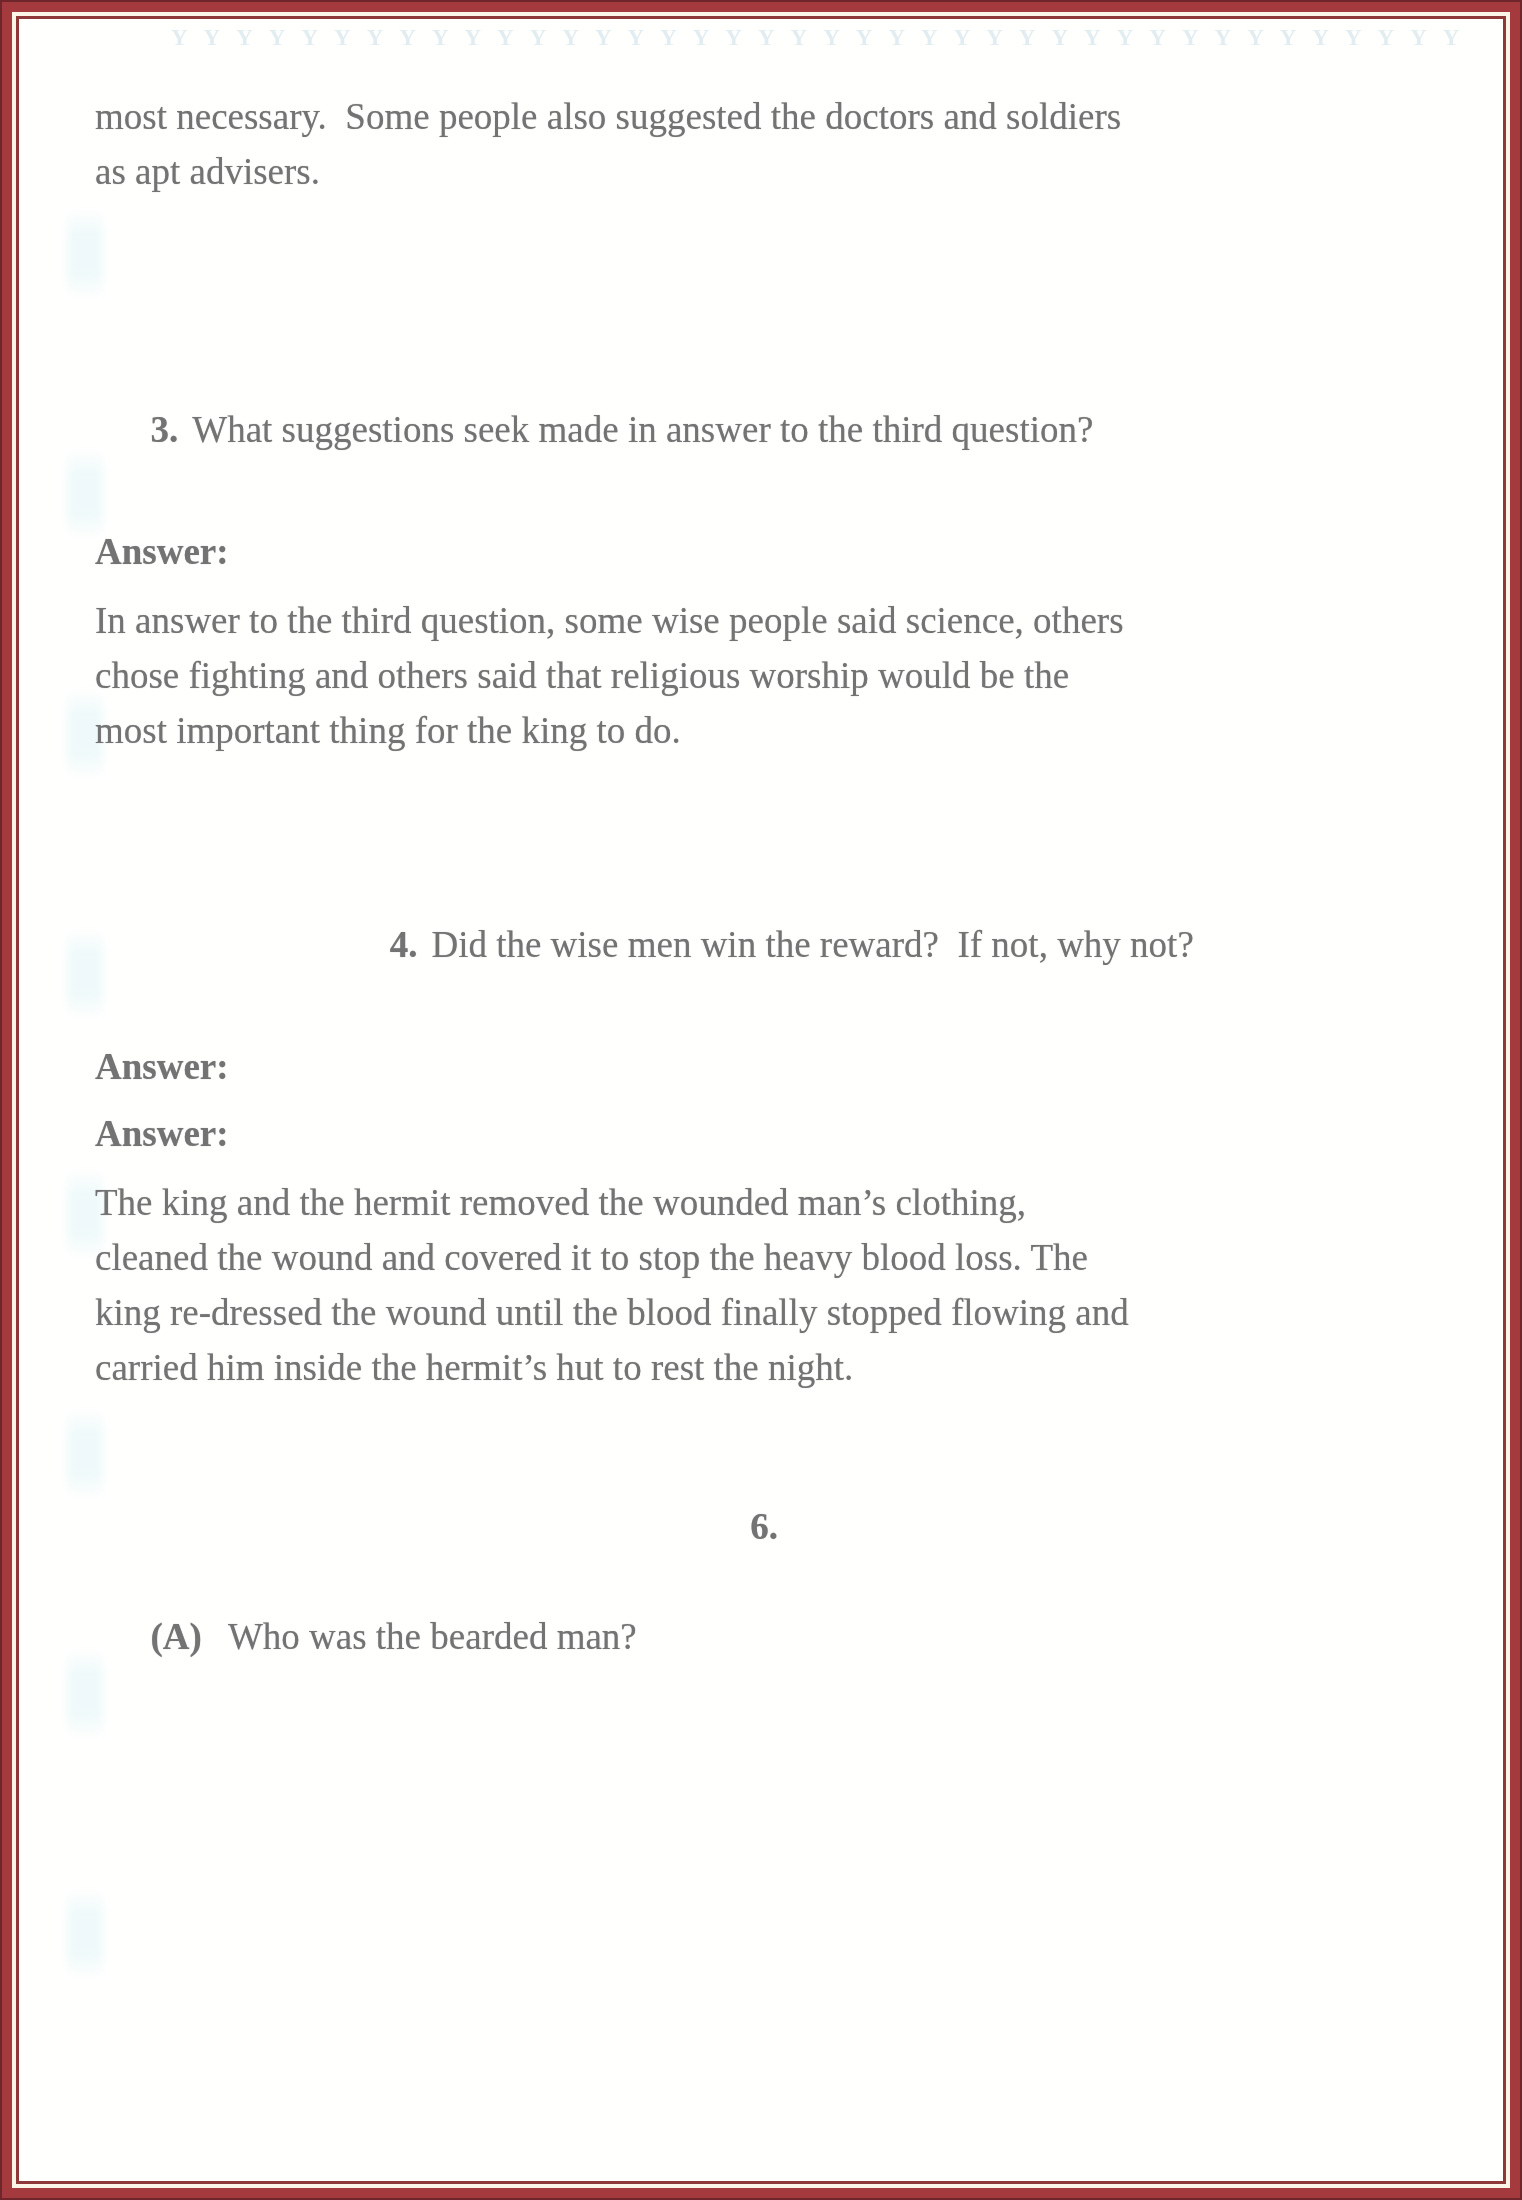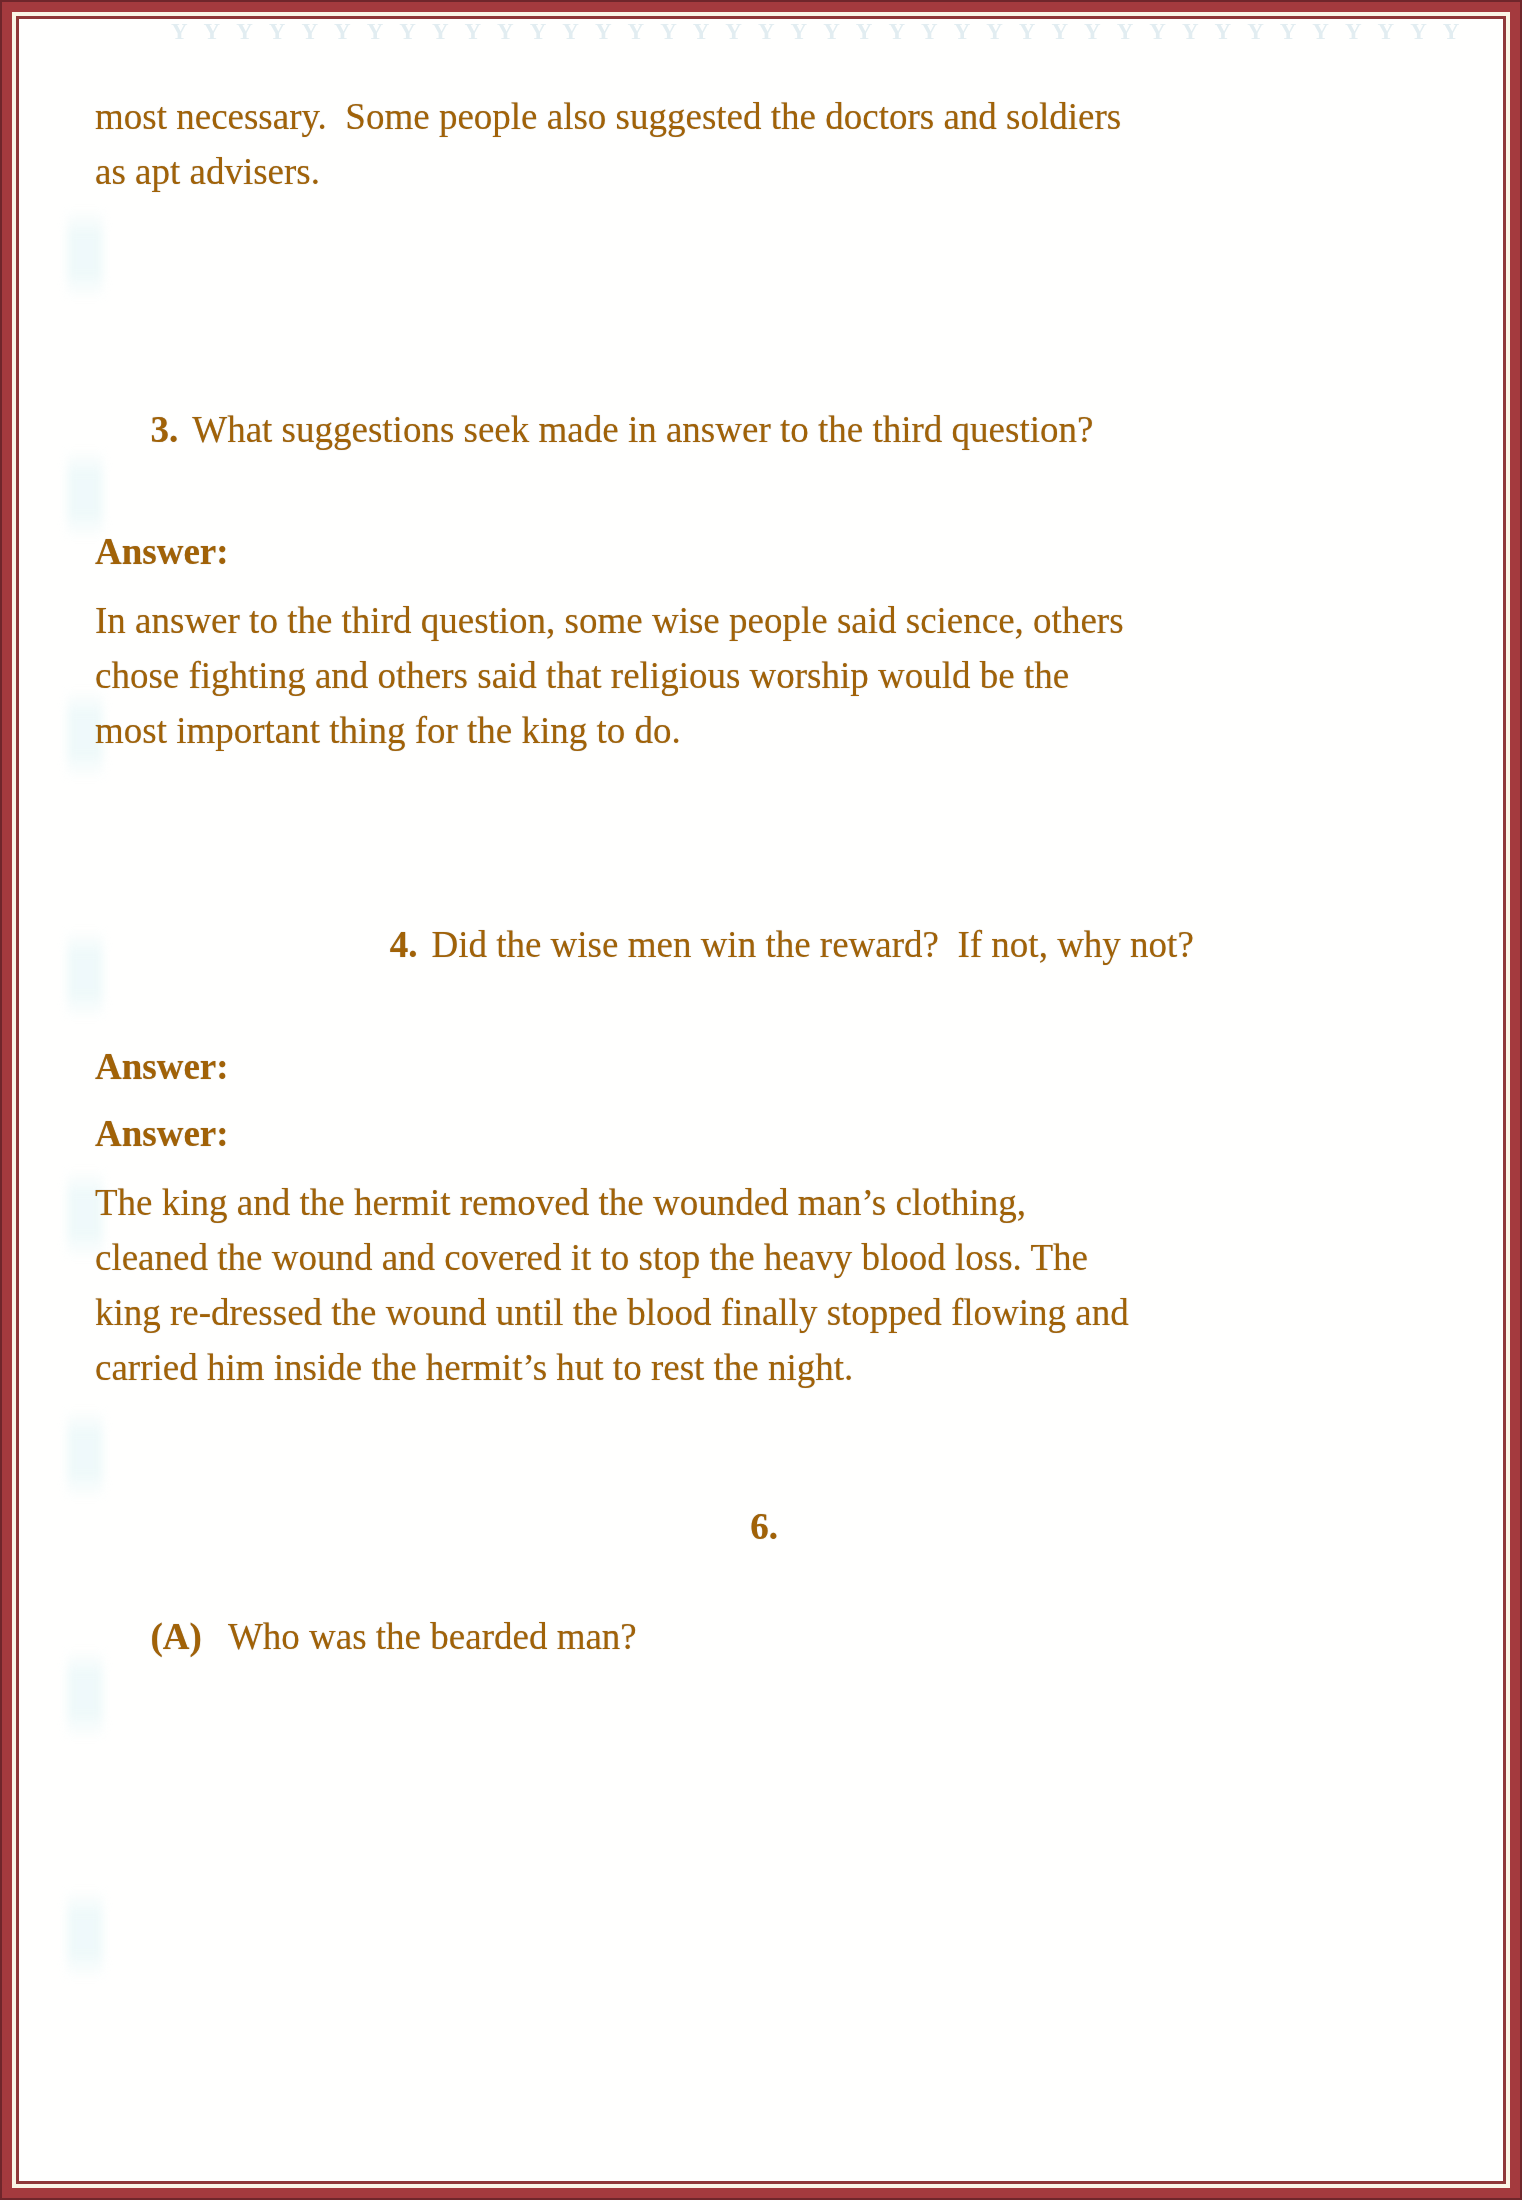--- a/index.html
+++ b/index.html
@@ -23,34 +23,34 @@
   .content {
     position: absolute; inset: 0;
     padding: 70px 70px 0 76px;
     box-sizing: border-box;
   }
   .para, .q-row, .answer-label {
     margin: 0;
     white-space: pre;
     font-size: 37px;
     line-height: 55px;
-    color: #a16207;
+    color: #737373;
     text-shadow: 0 0 1px rgba(25,25,25,0.35);
   }
   .b, .answer-label, .q-num, .q-sub { font-weight: bold; }
   .q-num { margin-right: 14px; }
   .q-sub { margin-right: 26px; }
   .gap-q1 { margin-top: 148px; }
   .gap-q  { margin-top: 104px; text-align: center; }
   .gap-al { margin-top: 12px; }
   .gap-p  { margin-top: 14px; }
   
   .artifact-row {
     position: absolute;
-    top: 0; left: 152px;
+    top: 6px; left: 152px;
     width: 1300px;
     overflow: hidden;
     font-family: "Liberation Serif", serif;
     font-size: 23px;
     font-weight: bold;
     letter-spacing: 16px;
     color: #E2EDF1;
     white-space: pre;
     user-select: none;
   }

